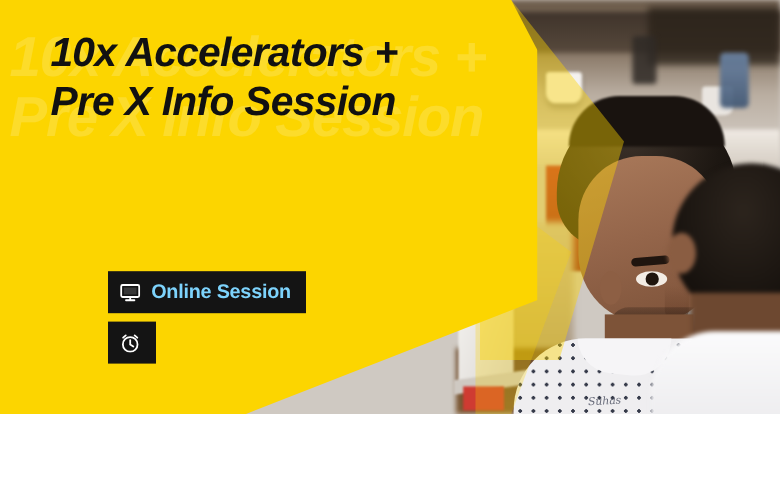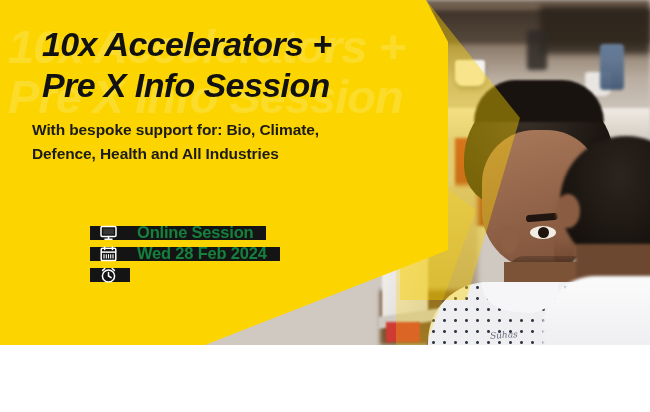--- a/index.html
+++ b/index.html
@@ -141,23 +141,23 @@
   .subhead{
     position:absolute;left:32px;top:118px;width:360px;
     font-size:15.5px;font-weight:bold;line-height:24px;color:#1b1b1b;
     letter-spacing:-.1px;
   }
   .subhead span{display:block;}
 
   
   .pills{position:absolute;left:90px;top:226px;display:flex;flex-direction:column;gap:7px;}
   .pill{
-    display:inline-flex;align-items:center;gap:20px;
-    background:#141414;color:#15803d;
-    height:14px;padding:0 13px 0 10px;align-self:flex-start;
+    display:inline-flex;align-items:center;gap:9px;
+    background:#141414;color:#7dd3fc;
+    height:35px;padding:0 13px 0 10px;align-self:flex-start;
     font-size:16.5px;font-weight:bold;letter-spacing:-.2px;
   }
   .pill .label{line-height:1;padding-bottom:1px;}
   .pill svg{display:block;flex:none;}
 
   
   .footer{position:absolute;left:0;top:345px;width:650px;height:67px;background:#ffffff;}
 </style>
 </head>
 <body>
@@ -226,49 +226,34 @@
     <div class="ghost">
       <span>10x Accelerators +</span>
       <span>Pre X Info Session</span>
     </div>
 
     <div class="headline">
       <span>10x Accelerators +</span>
       <span>Pre X Info Session</span>
     </div>
 
-    <div class="subhead">
-      <span>With bespoke support for: Bio, Climate,</span>
-      <span>Defence, Health and All Industries</span>
-    </div>
 
     <div class="pills">
 
       <div class="pill">
         <span>
           <svg width="17" height="16" viewBox="0 0 17 16" fill="none">
             <rect x="1" y="1.5" width="15" height="10" rx="1.2" stroke="#fff" stroke-width="1.5"></rect>
             <rect x="3.2" y="3.6" width="10.6" height="5.8" fill="#fff" opacity=".15"></rect>
             <path d="M8.5 11.5v1.8M5 14.2h7" stroke="#fff" stroke-width="1.5" stroke-linecap="round"></path>
           </svg>
         </span>
         <span class="label">Online Session</span>
       </div>
 
-      <div class="pill">
-        <span>
-          <svg width="17" height="16" viewBox="0 0 17 16" fill="none">
-            <rect x="1.2" y="2.2" width="14.6" height="12.4" rx="1.2" stroke="#fff" stroke-width="1.5"></rect>
-            <path d="M1.2 6.1h14.6" stroke="#fff" stroke-width="1.5"></path>
-            <path d="M4.6 1v2.4M12.4 1v2.4" stroke="#fff" stroke-width="1.5" stroke-linecap="round"></path>
-            <path d="M4 8.2v4.2M6.3 8.2v4.2M8.5 8.2v4.2M10.7 8.2v4.2M13 8.2v4.2" stroke="#fff" stroke-width="1.1"></path>
-          </svg>
-        </span>
-        <span class="label">Wed 28 Feb 2024</span>
-      </div>
 
       <div class="pill">
         <span>
           <svg width="17" height="16" viewBox="0 0 17 16" fill="none">
             <circle cx="8.5" cy="9" r="6.1" stroke="#fff" stroke-width="1.5"></circle>
             <path d="M8.5 5.4V9l2.6 1.7" stroke="#fff" stroke-width="1.5" stroke-linecap="round"></path>
             <path d="M2.6 3.4 4.8 1.5M14.4 3.4 12.2 1.5" stroke="#fff" stroke-width="1.5" stroke-linecap="round"></path>
           </svg>
         </span>
       </div>

